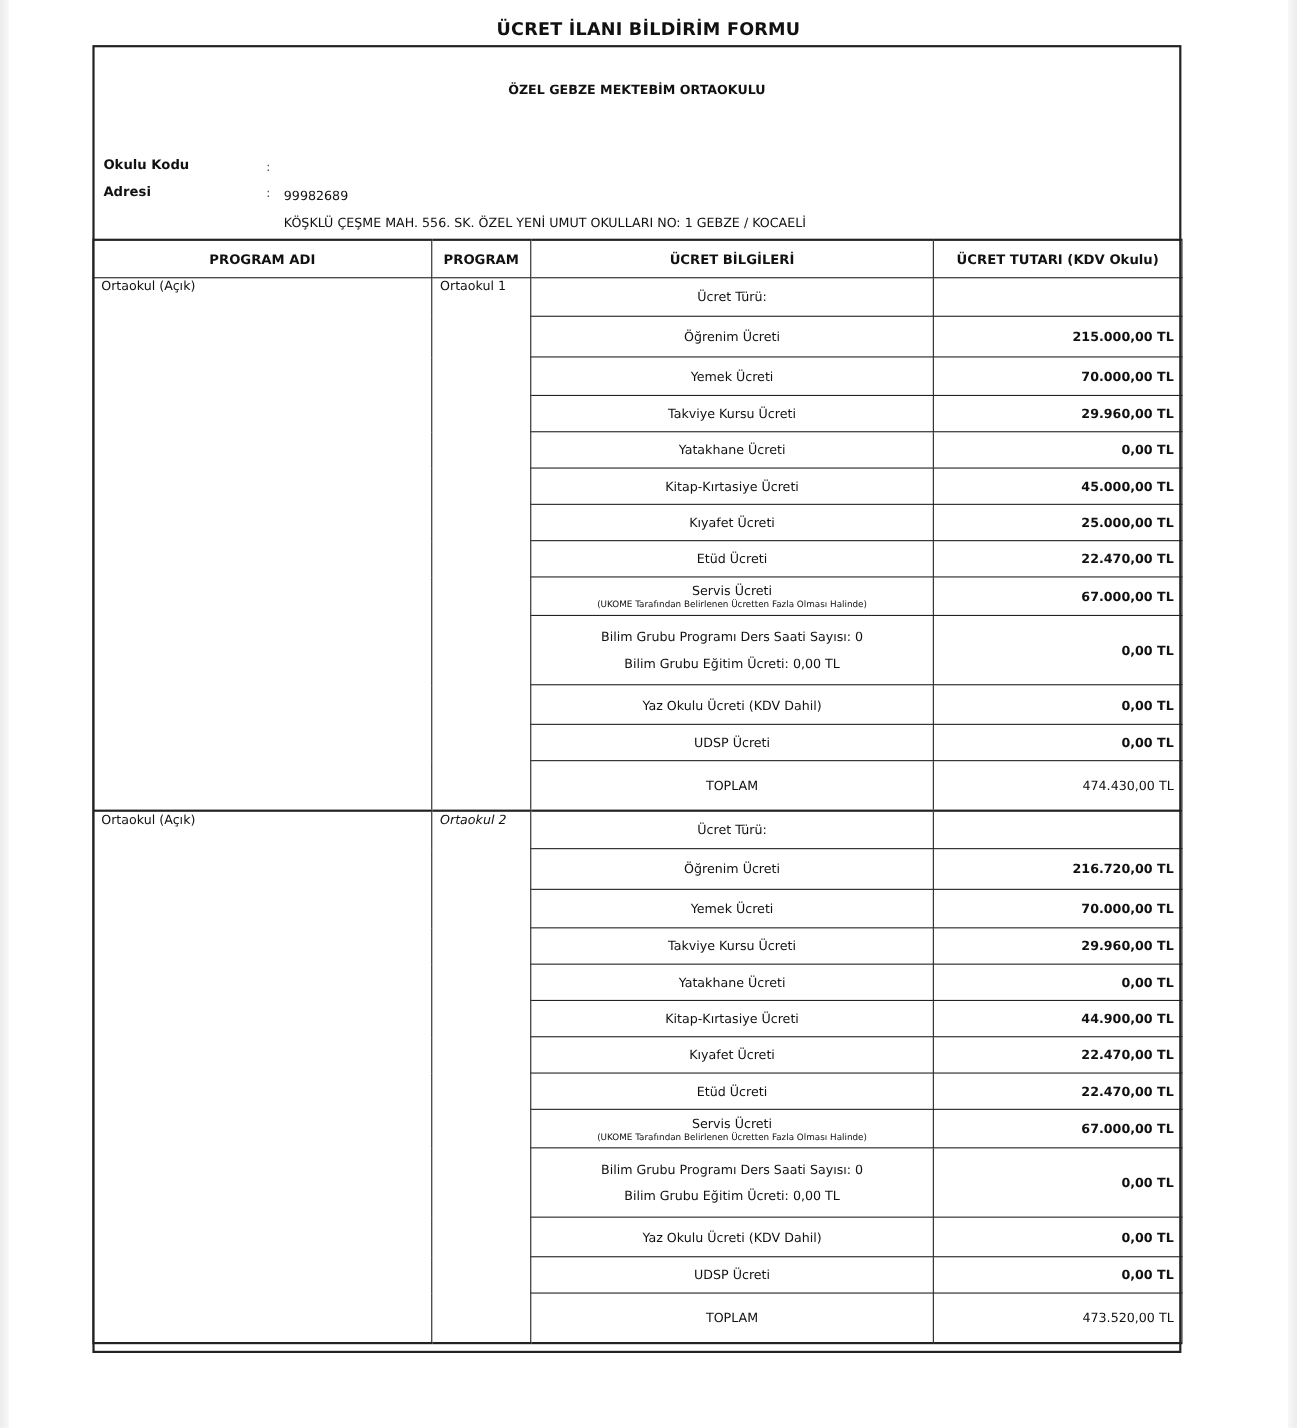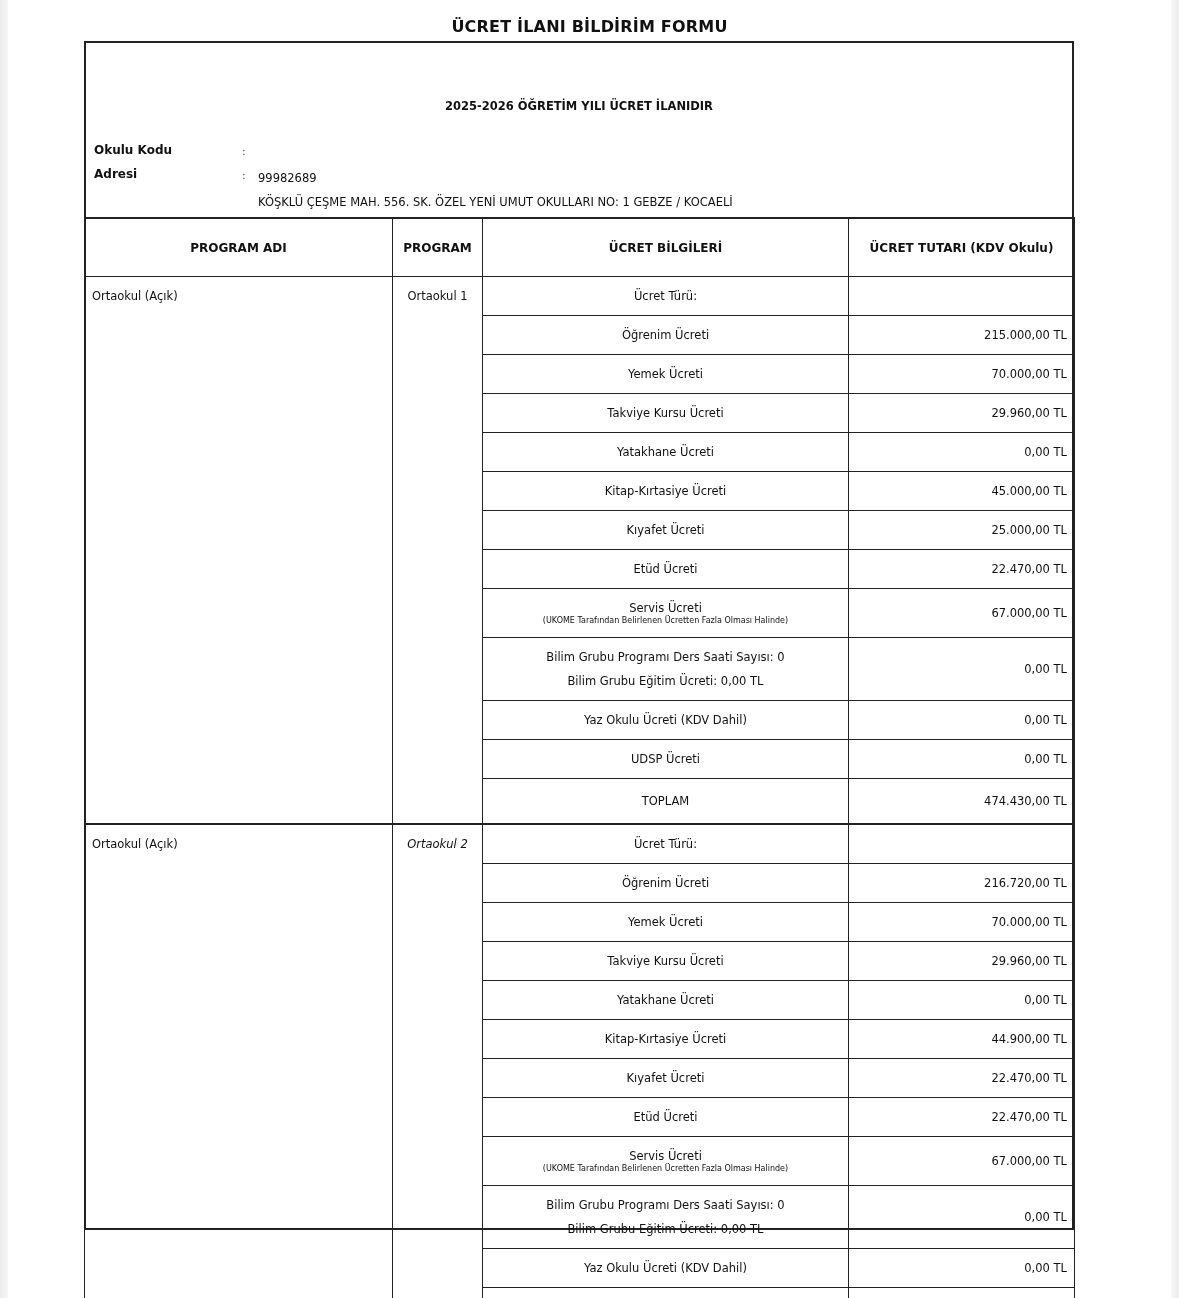--- a/index.html
+++ b/index.html
@@ -29,44 +29,44 @@
   .info-label { position: absolute; left: 0; top: 0; width: 140px; font-weight: bold; font-size: 12px; }
   .info-sep { position: absolute; left: 148px; top: 2px; font-size: 11px; color: #444; }
   .info-value { position: absolute; left: 164px; top: 0; white-space: nowrap; font-size: 11.5px; margin-top: 28px; }
   .r-code { top: 100px; }
   .r-addr { top: 124px; }
 
   table.fees {
     position: absolute; left: -2px; top: 174px; width: 990px;
     border-collapse: collapse; table-layout: fixed; font-size: 11.5px;
   }
-  table.fees th, table.fees td { border: 1.5px solid #222; padding: 12px 7px; }
+  table.fees th, table.fees td { border: 1.5px solid #222; padding: 0 7px; }
   table.fees th { height: 33px; font-weight: bold; font-size: 12px; text-align: center; border-top-width: 2px; }
   col.c1 { width: 308px; } col.c2 { width: 90px; } col.c3 { width: 366px; } col.c4 { width: 226px; }
   td.program, td.grade { vertical-align: top; padding-top: 7px; }
-  td.grade { text-align: center; }
+  td.grade { text-align: left; }
   td.fee-label { text-align: center; }
-  td.fee-amount { text-align: right; font-weight: normal; }
+  td.fee-amount { text-align: right; font-weight: bold; }
   .fee-note { display: block; font-size: 8px; margin-top: 1px; }
   .bilim-line { display: block; }
   .bilim-line + .bilim-line { margin-top: 10px; }
   tr.total td { font-weight: normal; }
   tr.block-end td { border-bottom-width: 2px; }
 </style>
 </head>
 <body>
 
 <div class="edge-left"></div>
 <div class="edge-right"></div>
 
 <div class="doc-title">ÜCRET İLANI BİLDİRİM FORMU</div>
 
 <div class="frame">
   <div class="head-block">
-    <div class="year-title">2025-2026 ÖĞRETİM YILI ÜCRET İLANIDIR</div>
+    <div class="school-name">ÖZEL GEBZE MEKTEBİM ORTAOKULU</div>
     <div class="info-row r-code">
       <span class="info-label">Okulu Kodu</span>
       <span class="info-sep">:</span>
       <span class="info-value">99982689</span>
     </div>
     <div class="info-row r-addr">
       <span class="info-label">Adresi</span>
       <span class="info-sep">:</span>
       <span class="info-value">KÖŞKLÜ ÇEŞME MAH. 556. SK. ÖZEL YENİ UMUT OKULLARI NO: 1 GEBZE / KOCAELİ</span>
     </div>

